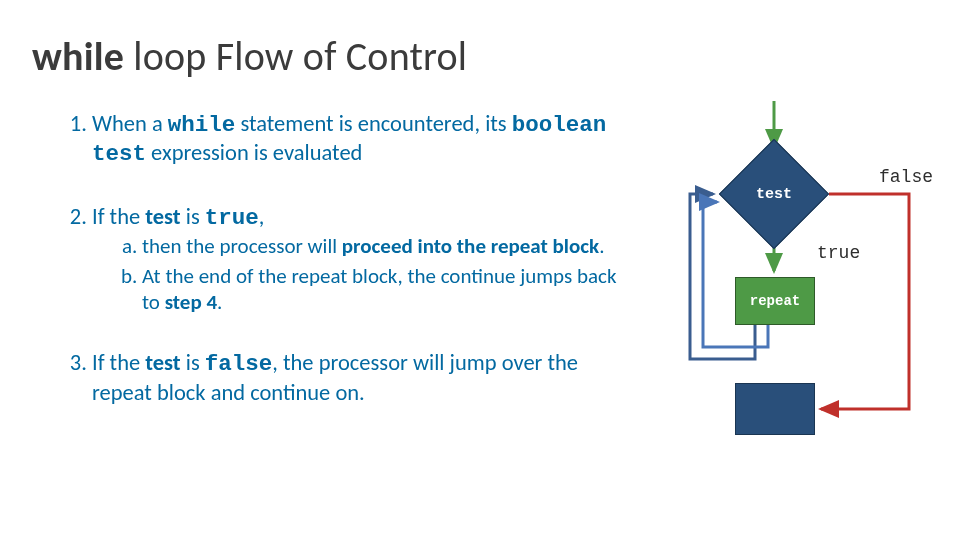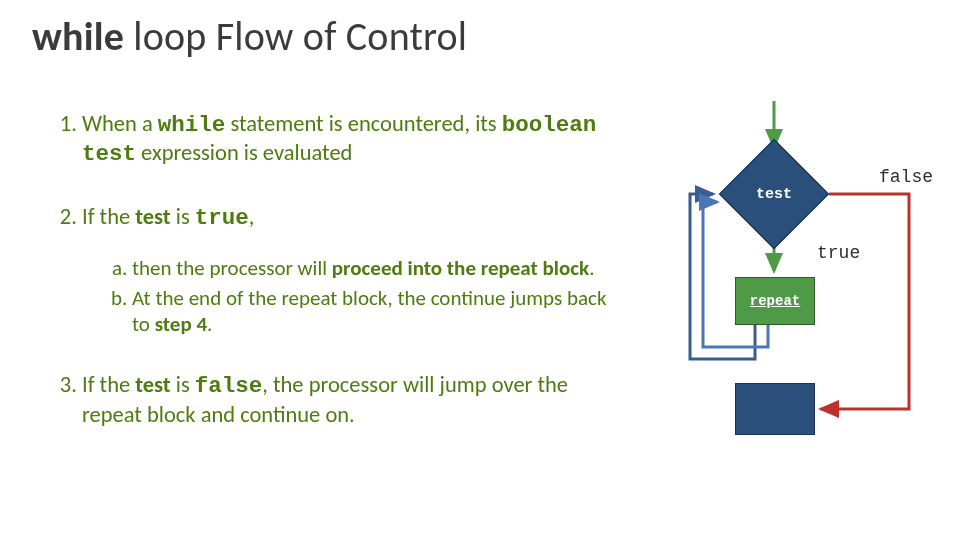--- a/index.html
+++ b/index.html
@@ -14,49 +14,49 @@
   }
   .slide {
     position: relative;
     width: 960px;
     height: 540px;
     box-sizing: border-box;
   }
   .title {
     position: absolute;
     left: 32px;
-    top: 12px;
+    top: 32px;
     font-size: 40px;
     font-weight: 300;
     color: #3b3b3b;
     letter-spacing: 0.2px;
   }
   .title .while-word {
     font-weight: 700;
   }
 
   .body-text {
     position: absolute;
-    left: 38px;
+    left: 48px;
     top: 110px;
     width: 590px;
     font-size: 22.5px;
     line-height: 1.22;
-    color: #4d7c0f;
+    color: #0369a1;
   }
   ol.main {
     margin: 0;
     padding-left: 44px;
   }
   ol.main > li {
     margin-bottom: 34px;
   }
   ol.sub {
     list-style-type: lower-alpha;
-    margin: 24px 0 0 0;
+    margin: 2px 0 0 0;
     padding-left: 50px;
     font-size: 21px;
   }
   ol.sub > li {
     margin-bottom: 4px;
   }
   .mono {
     font-family: Consolas, "Courier New", monospace;
   }
   .bold { font-weight: 700; }
@@ -120,21 +120,20 @@
     background: #4e9a46;
     border: 1px solid #2e5a29;
     display: flex;
     align-items: center;
     justify-content: center;
     font-family: Consolas, "Courier New", monospace;
     font-size: 14px;
     font-weight: 700;
     color: #fff;
     box-sizing: border-box;
-    text-decoration: underline;
   }
   .end-box {
     position: absolute;
     left: 80px;
     top: 288px;
     width: 80px;
     height: 52px;
     background: #294f7a;
     border: 1px solid #1a3552;
     box-sizing: border-box;

